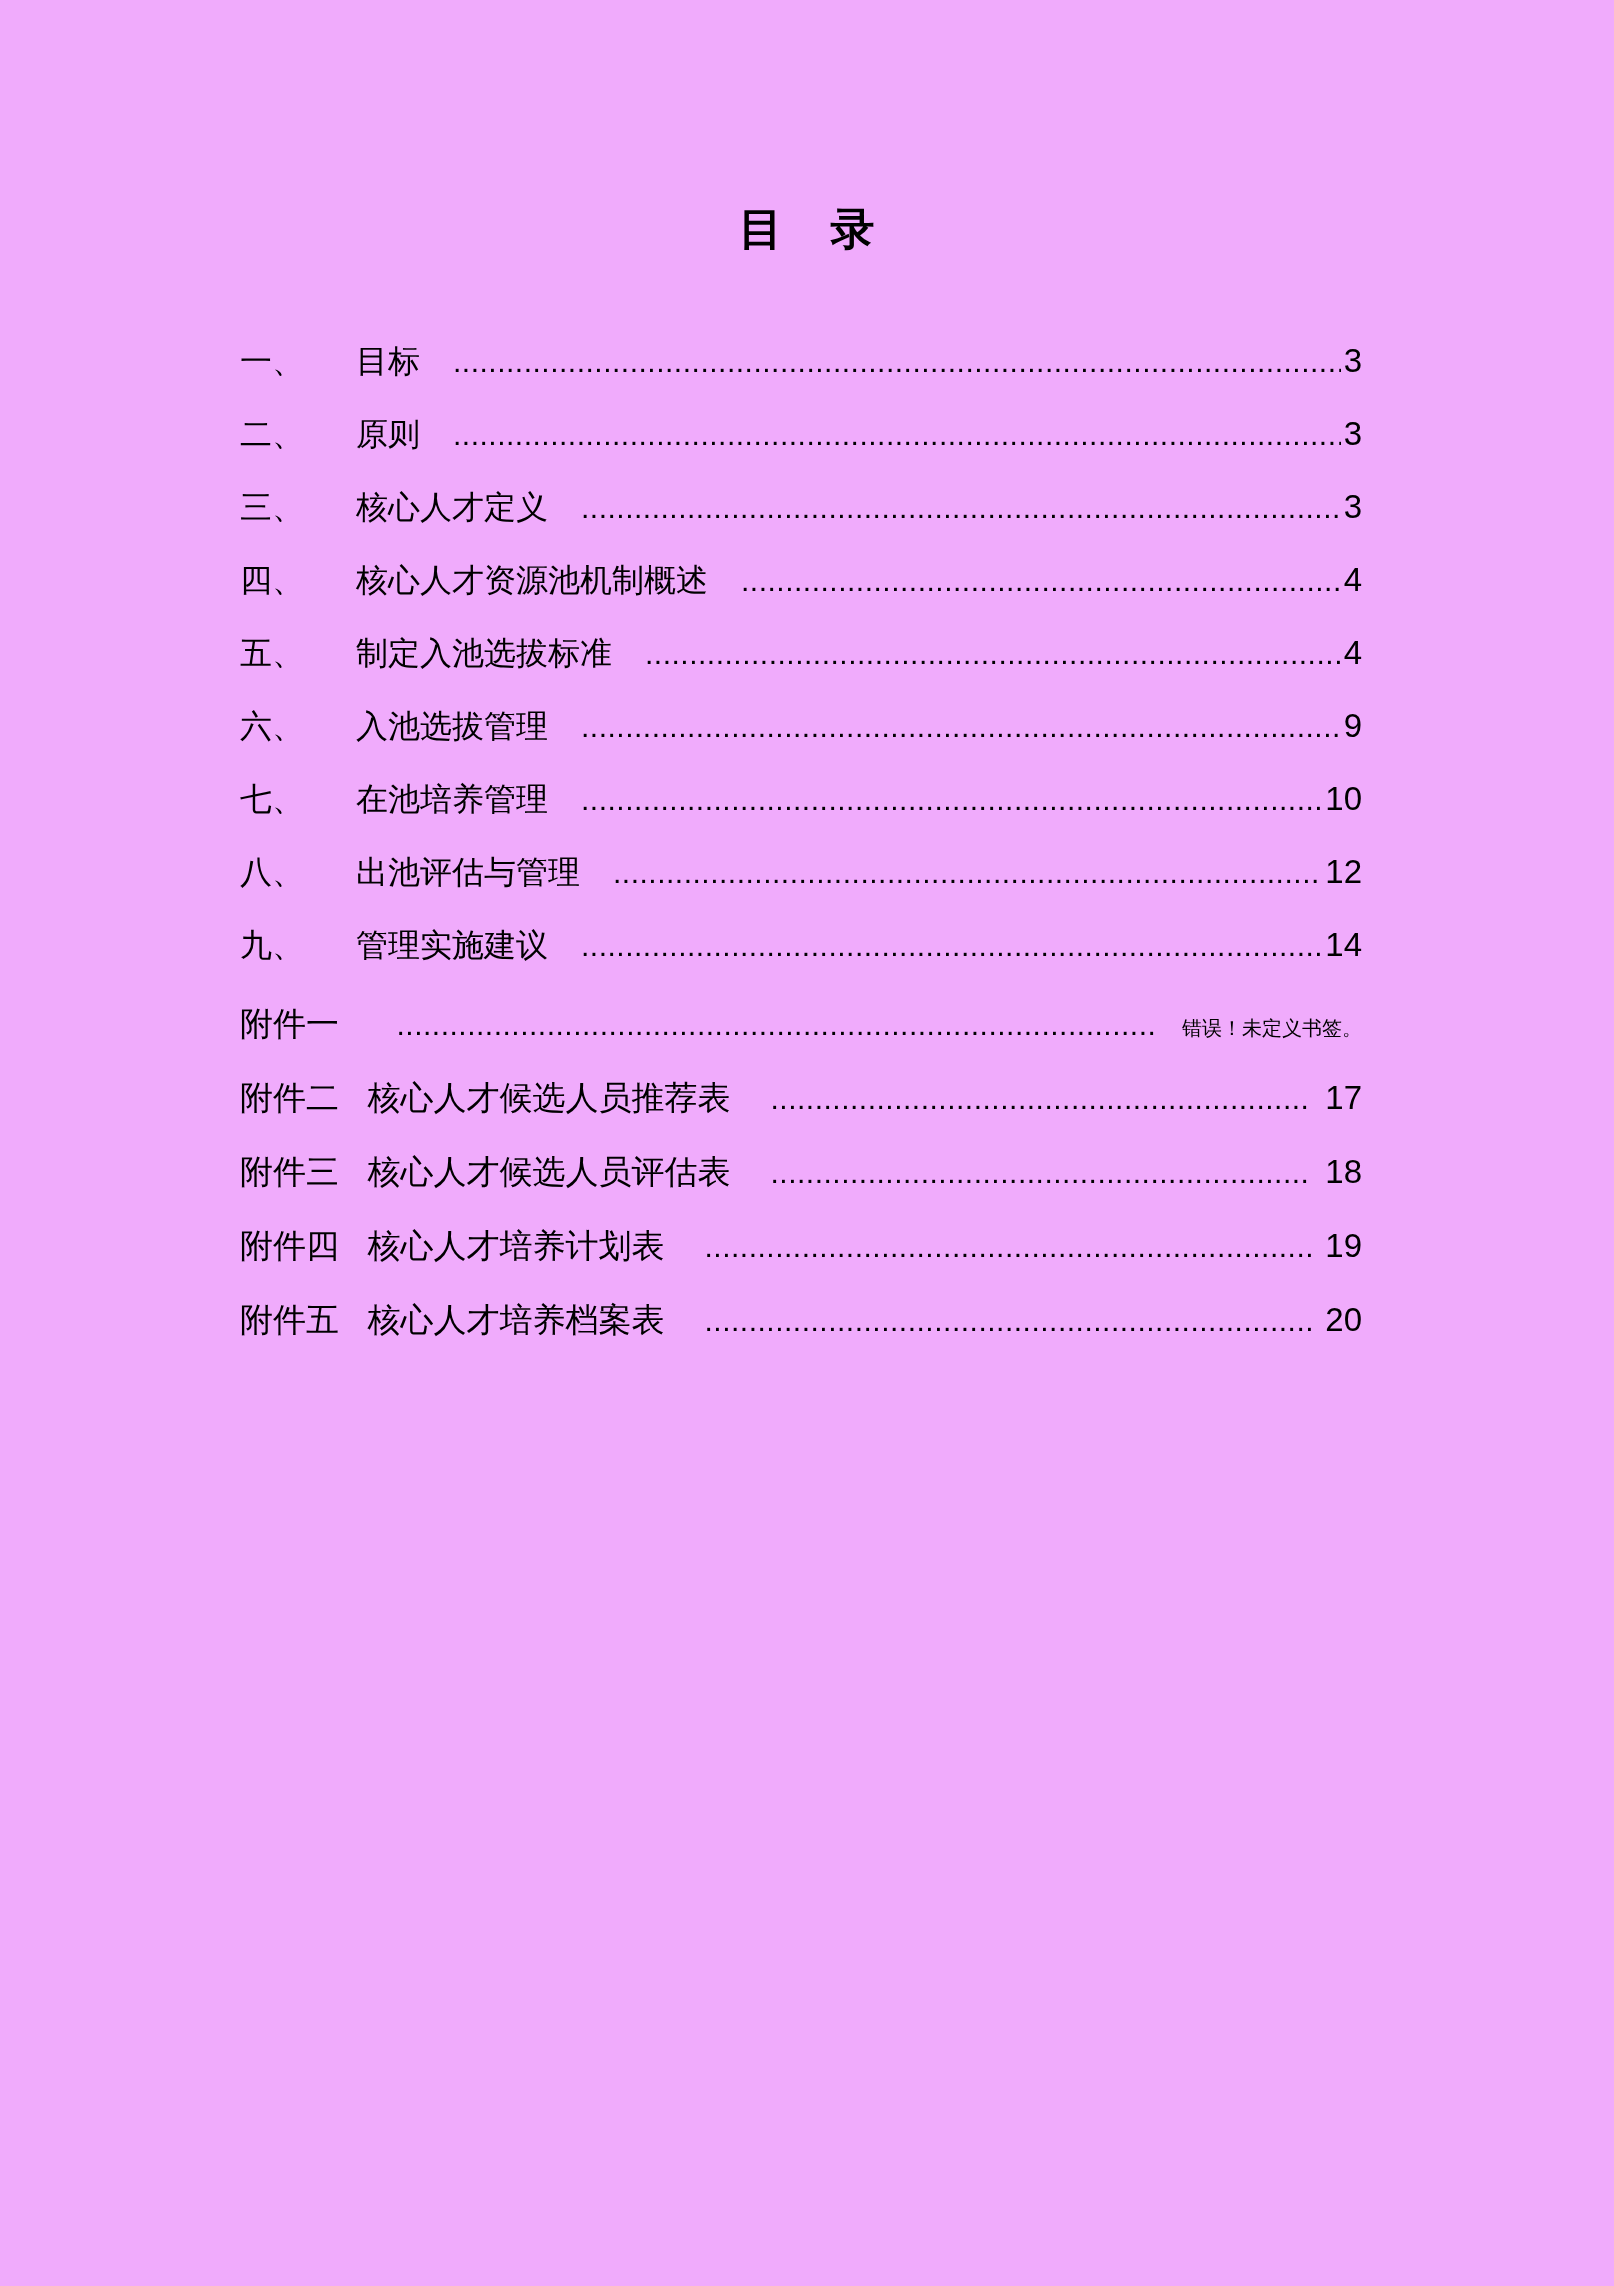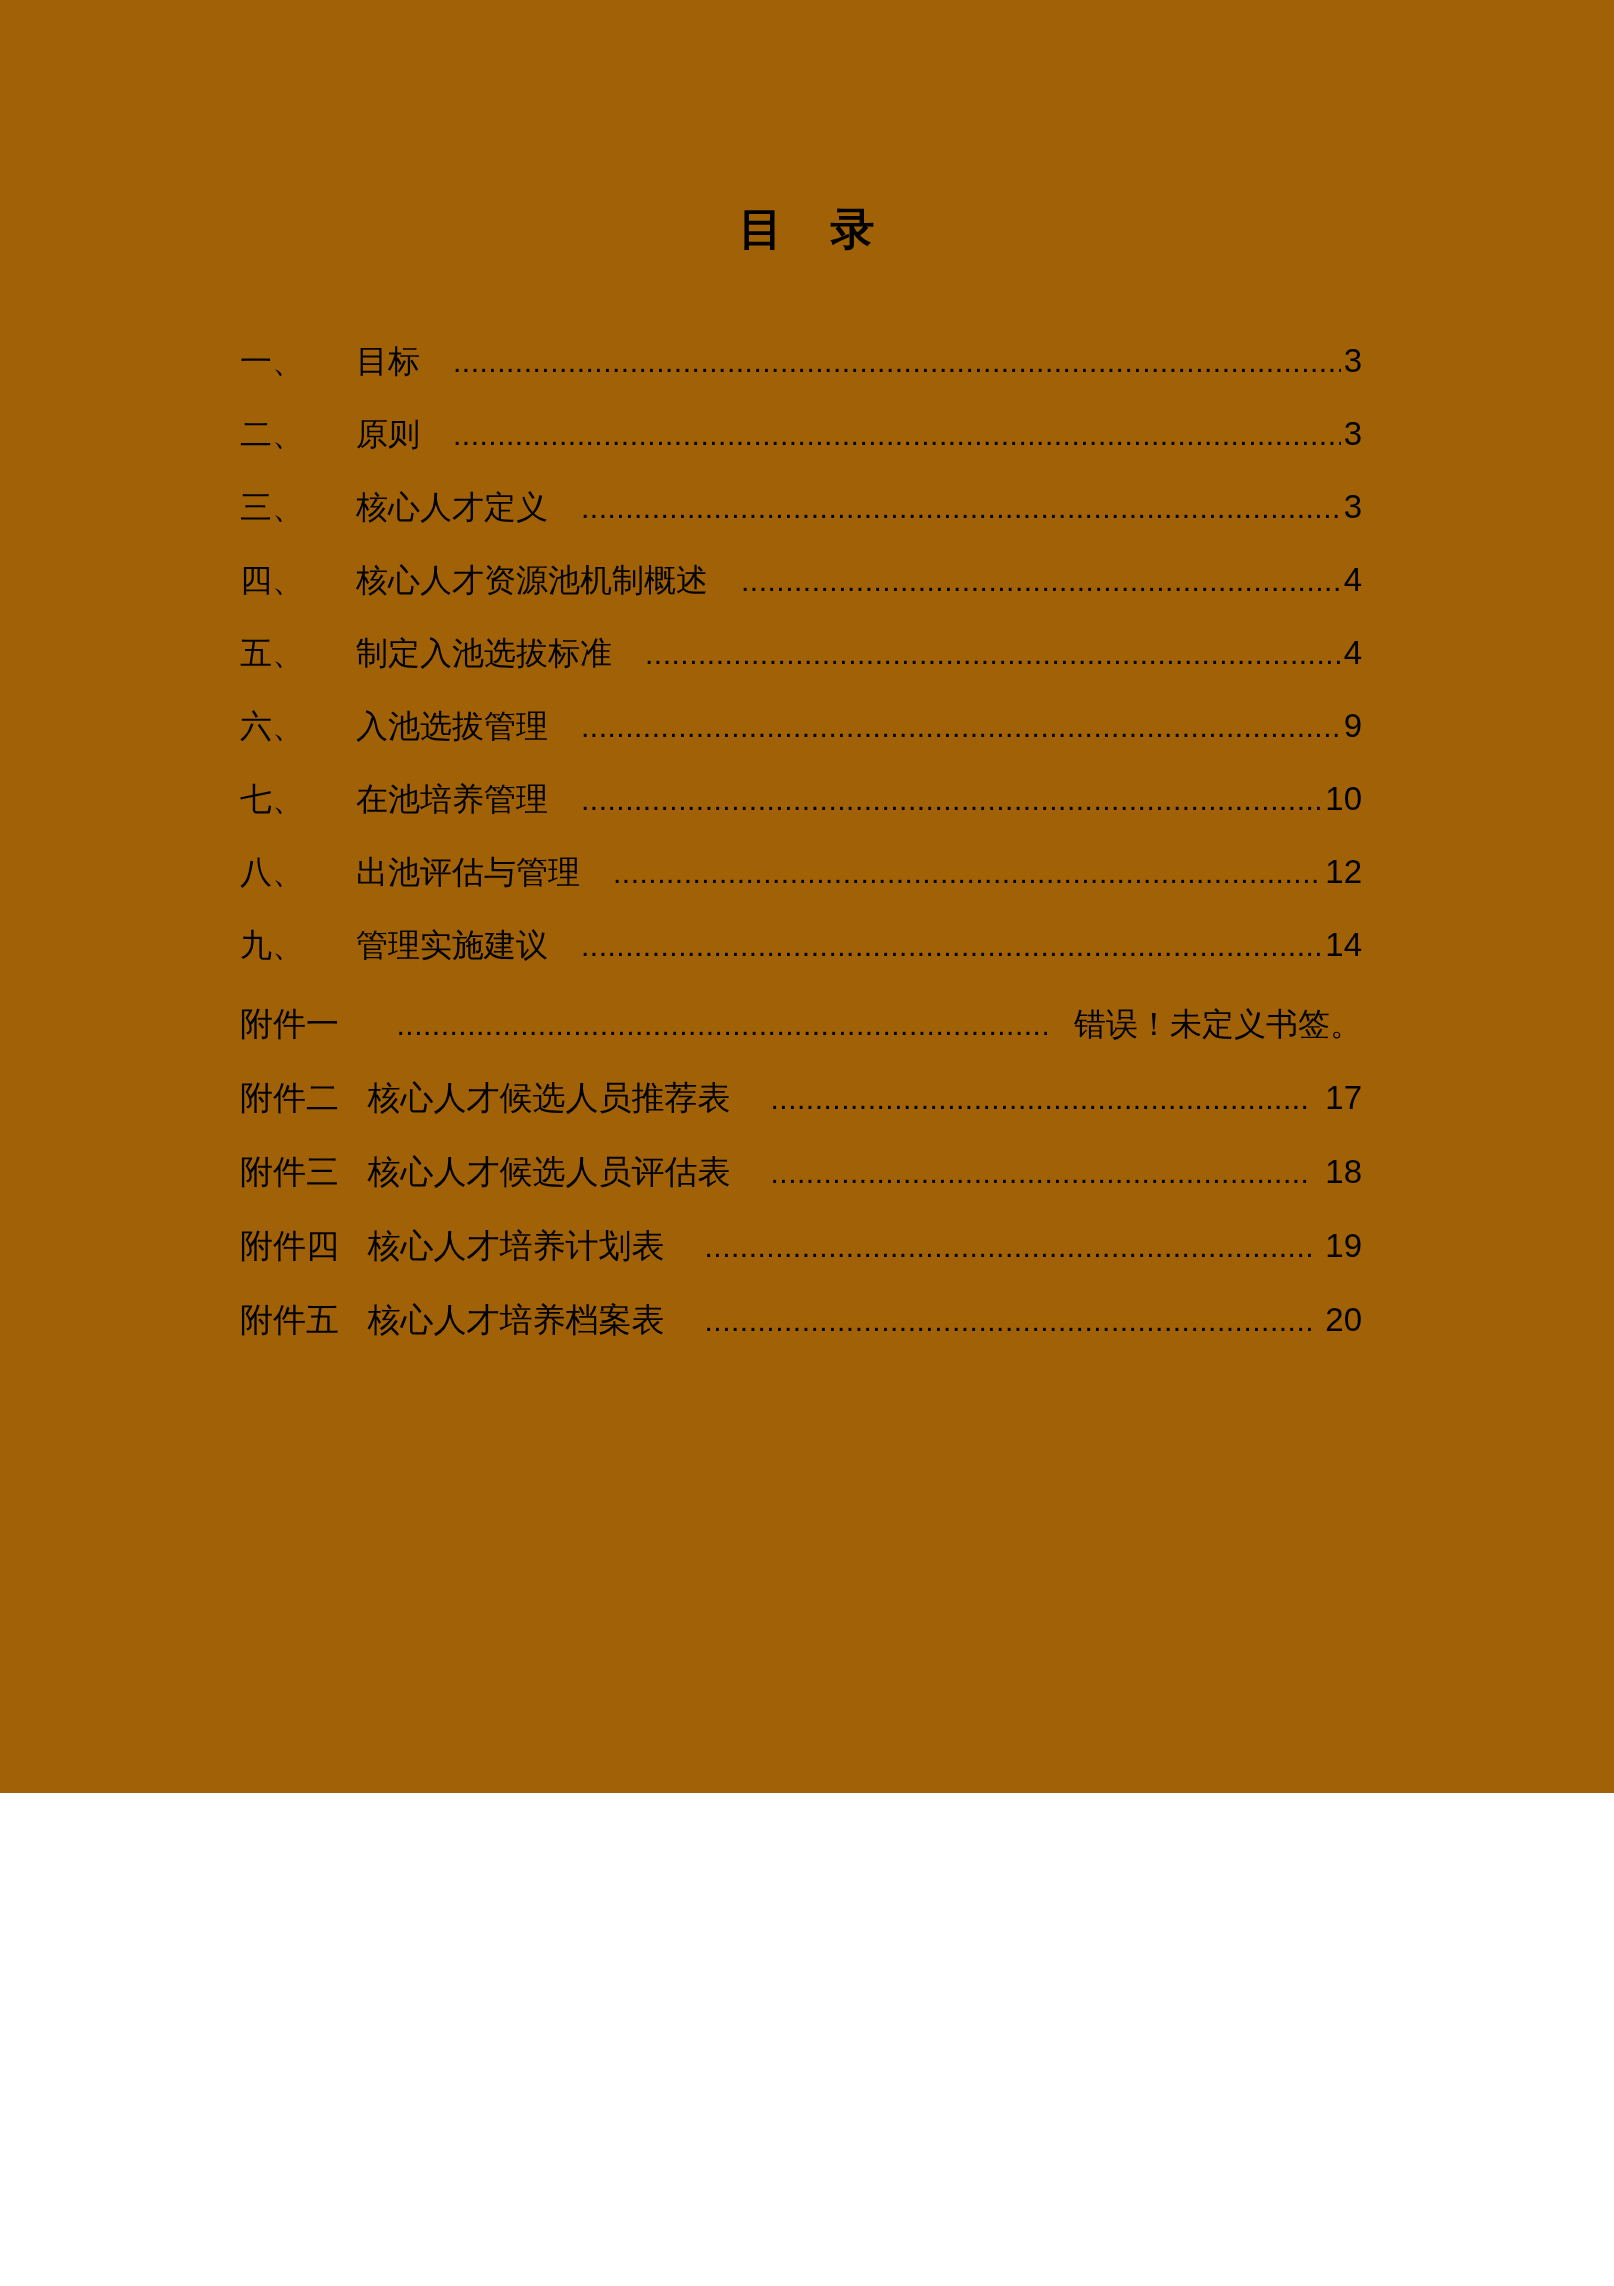--- a/index.html
+++ b/index.html
@@ -3,22 +3,22 @@
 <meta charset="utf-8">
 <style>
   html, body {
     margin: 0;
     padding: 0;
     background: #ffffff;
   }
   .page {
     position: relative;
     width: 1615px;
-    height: 1793px;
-    background: #a16207;
+    height: 2286px;
+    background: #f0abfc;
     color: #000000;
     font-family: "Liberation Serif", "DejaVu Serif", serif;
     overflow: hidden;
   }
   .doc-title {
     position: absolute;
     top: 205px;
     left: 0;
     width: 100%;
     text-align: center;
@@ -77,21 +77,21 @@
   }
   .toc-att .toc-row .num {
     flex: 0 0 auto;
     margin-right: 17.5px;
   }
   .toc-att .toc-row .leader {
     margin-left: 29px;
   }
   .toc-row .pg.err {
     font-family: "Liberation Serif", "DejaVu Serif", serif;
-    font-size: 32px;
+    font-size: 20px;
     margin-left: 13.6px;
   }
 </style>
 </head>
 <body>
 
 <div class="page">
   <div class="doc-title">目　录</div>
 
   <div class="toc">

